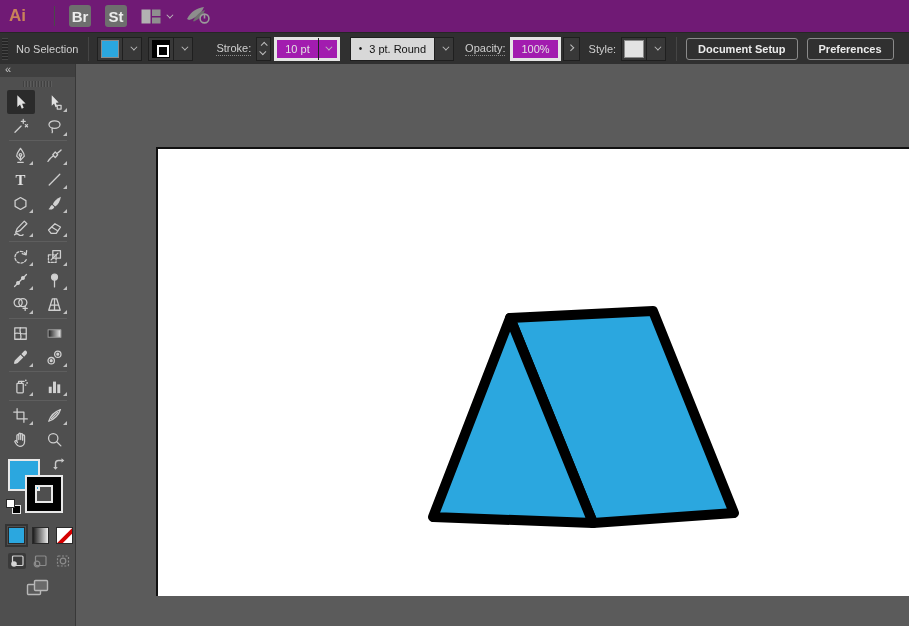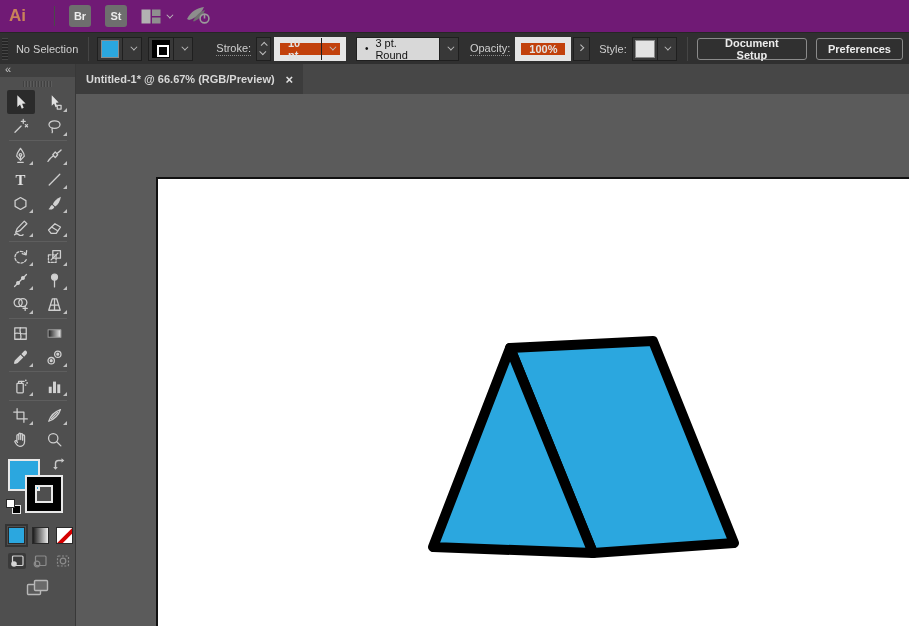--- a/index.html
+++ b/index.html
@@ -9,21 +9,21 @@
 
   
   .menubar { height:32px; background:#701a75; display:flex; align-items:center; flex:none;
              color:#d6d6d6; font-size:12px; }
   .ai-logo { color:#c9825a; font-weight:bold; font-size:17px; margin:0 10px 0 9px; letter-spacing:0; }
   .menu-items { display:flex; align-items:center; height:100%; }
   .menu-item { padding:0 13px; line-height:32px; cursor:default; }
   .mb-right { display:flex; align-items:center; margin-left:18px; gap:14px; }
   .mb-divider { width:1px; height:20px; background:#2e2e2e; border-right:1px solid #4a4a4a; }
   .sq-btn { width:22px; height:22px; background:#6e6e6e; border-radius:3px; color:#ececec;
-            font-size:11px; font-weight:bold; display:flex; align-items:center; justify-content:center; }
+            font-size:15px; font-weight:bold; display:flex; align-items:center; justify-content:center; }
   .ws-wrap { display:flex; align-items:center; gap:5px; }
   .chev { width:7px; height:7px; border-right:1.6px solid #bdbdbd; border-bottom:1.6px solid #bdbdbd;
           transform:rotate(45deg) translateY(-2px); display:inline-block; }
   .chev.small { width:5px; height:5px; }
 
   
   .controlbar { height:32px; background:#303030; border-top:1px solid #262626; display:flex;
                 align-items:center; flex:none; color:#cfcfcf; font-size:11px; }
   .grip-v { width:6px; height:22px; margin-left:2px;
             background:repeating-linear-gradient(180deg,#454545 0 1px,#262626 1px 3px); }
@@ -37,22 +37,22 @@
                           display:flex; align-items:center; justify-content:center; }
   .fill-sw { width:18px; height:18px; border:1px solid #8a8a8a; }
   .stroke-sw { width:18px; height:18px; background:#000; position:relative; }
   .stroke-sw::after { content:""; position:absolute; left:5px; top:5px; width:8px; height:8px;
                       border:2px solid #fff; }
   .stepper { width:15px; height:24px; border:1px solid #1f1f1f; background:#383838; margin-left:5px;
              display:flex; flex-direction:column; align-items:center; justify-content:center; gap:3px; }
   .stepper i { width:5px; height:5px; border-right:1.4px solid #bdbdbd; border-top:1.4px solid #bdbdbd; display:block; }
   .stepper i.up { transform:rotate(-45deg) translateY(1px); }
   .stepper i.dn { transform:rotate(135deg) translateY(1px); }
-  .field-dd { display:flex; align-items:center; height:24px; border:6px solid #e5e5e5;
-              background:#c2410c; margin-left:3px;font-weight:bold; }
+  .field-dd { display:flex; align-items:center; height:24px; border:3px solid #e5e5e5;
+              background:#a21caf; margin-left:3px; }
   .field-dd .val { padding:0 8px; min-width:38px; color:#e2e2e2; }
   .field-dd .chev-cell { width:19px; height:22px; border-left:1px solid #1f1f1f;
                          display:flex; align-items:center; justify-content:center; }
   .light-dd { display:flex; align-items:center; height:24px; margin-left:10px; border:1px solid #1f1f1f; }
   .light-box { background:#d8d8d8; color:#111; height:22px; display:flex; align-items:center;
                padding:0 8px; gap:7px; }
   .light-dd .chev-cell { width:19px; height:22px; background:#383838; border-left:1px solid #1f1f1f;
                          display:flex; align-items:center; justify-content:center; }
   .wline { width:30px; height:3px; background:#000; border-radius:2px; }
   .brush-dot { font-size:10px; color:#111; }
@@ -504,26 +504,20 @@
         <span>
           <svg width="24" height="19" viewBox="0 0 24 19" fill="none" stroke="#b8b8b8" stroke-width="1.4">
             <rect x="1.5" y="5.5" width="13" height="10" rx="1" fill="#5a5a5a"></rect>
             <rect x="8.5" y="1.5" width="13" height="10" rx="1" fill="#6a6a6a"></rect>
           </svg>
         </span>
       </div>
     </div>
 
     <div class="doc-area">
-      <div class="tabstrip">
-        <div class="tab">
-          <span class="tab-title">Untitled-1* @ 66.67% (RGB/Preview)</span>
-          <span class="tab-close">×</span>
-        </div>
-      </div>
       <div class="canvas">
         <div class="artboard"></div>
         <svg id="artwork-svg" class="artwork" width="833" height="532" viewBox="0 0 833 532">
             <polygon points="434,254 577,247 658,449 517,459" fill="#2BA7DF" stroke="#000000" stroke-width="10" stroke-linejoin="round"></polygon>
             <polygon points="434,254 357,453 517,459" fill="#2BA7DF" stroke="#000000" stroke-width="10" stroke-linejoin="round"></polygon>
           </svg>
       </div>
     </div>
 
   </div>

